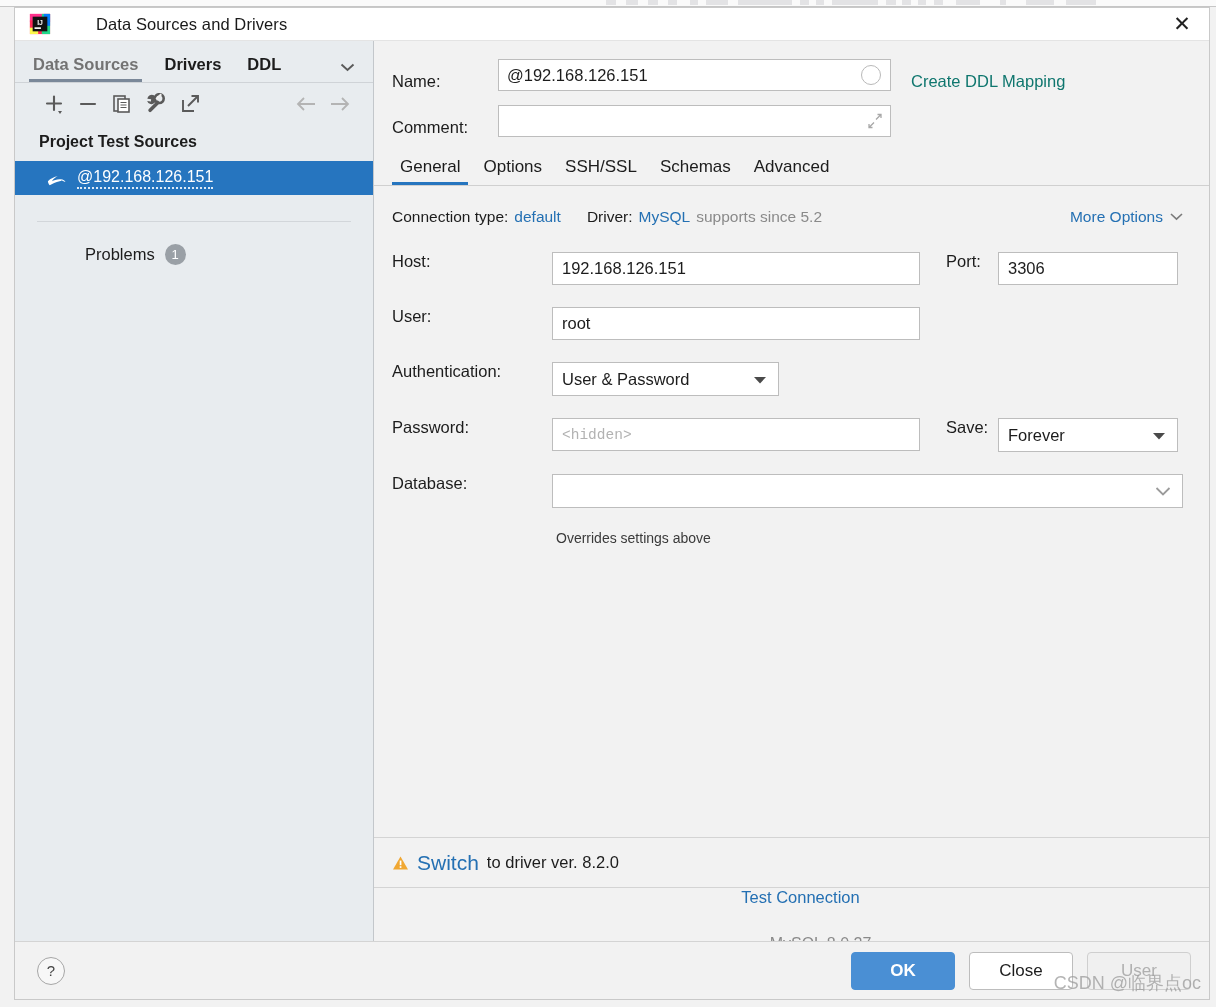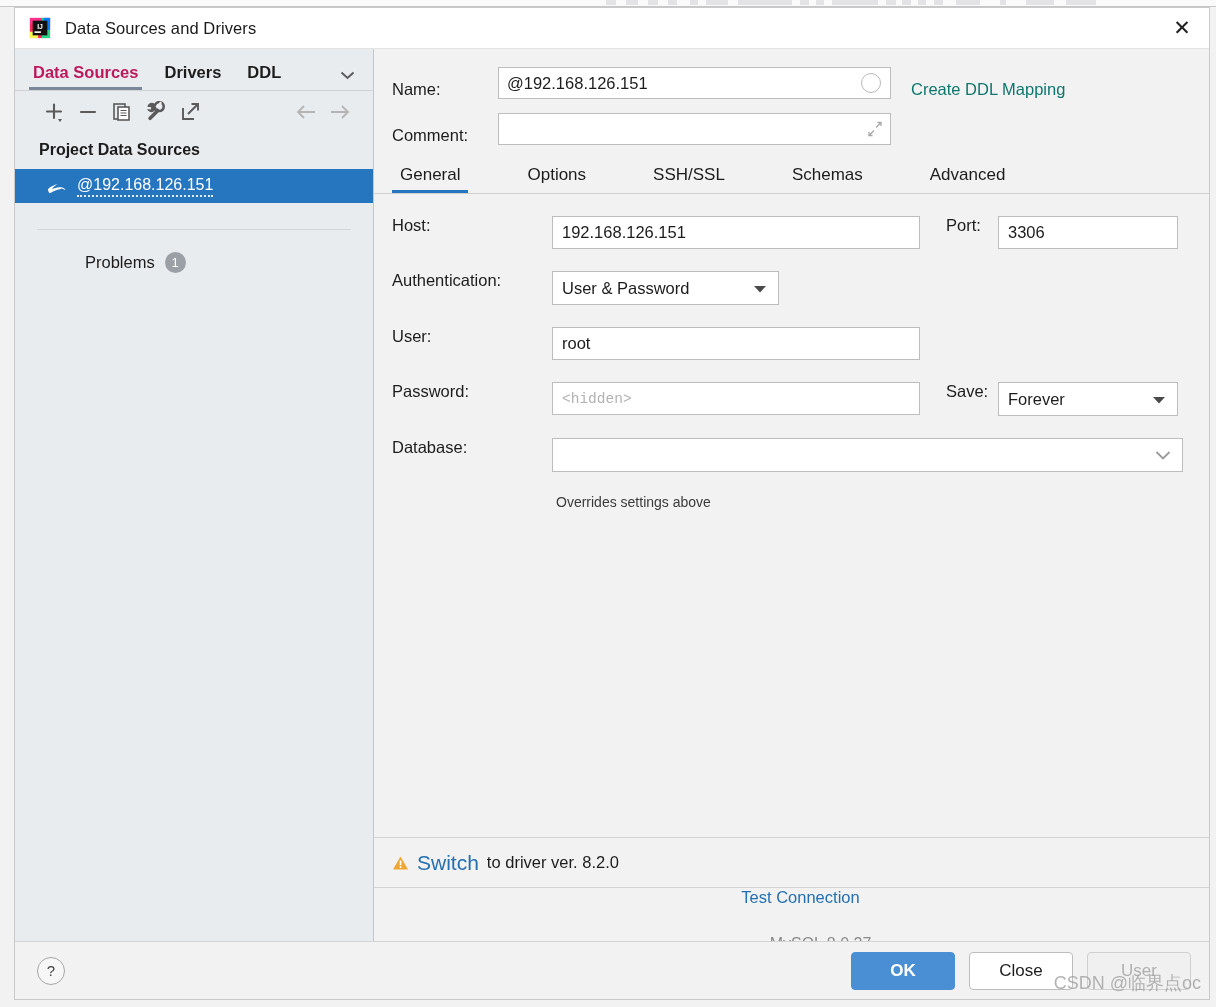--- a/index.html
+++ b/index.html
@@ -36,27 +36,28 @@
     left: 14px; top: 7px;
     width: 1196px; height: 993px;
     background: #f2f2f2;
     border: 1px solid #c9c9c9;
     display: flex;
     flex-direction: column;
   }
 
   
   .titlebar {
-    height: 41px;
+    height: 33px;
     background: #ffffff;
     display: flex;
     align-items: center;
     padding: 0 0 0 14px;
     flex: none;
     border-bottom: 1px solid #e4e4e4;
+    gap: 31px;
   }
   .ij-logo {
     width: 22px; height: 22px;
     flex: none;
     position: relative;
     margin-right: 14px;
   }
   .titlebar-title {
     font-size: 16.5px;
     color: #1a1a1a;
@@ -89,21 +90,21 @@
   .sb-tabs {
     height: 41px;
     display: flex;
     align-items: flex-end;
     padding-left: 18px;
     position: relative;
   }
   .sb-tab {
     font-size: 16.5px;
     font-weight: bold;
-    color: #be185d;
+    color: #737373;
     padding: 0 0 8px 0;
     margin-right: 26px;
     cursor: pointer;
     position: relative;
   }
   .sb-tab.active::after {
     content: "";
     position: absolute;
     left: -4px; right: -4px; bottom: 0;
     height: 3px;
@@ -242,21 +243,20 @@
     cursor: pointer;
   }
 
   
   .tabs {
     display: flex;
     align-items: flex-end;
     padding-left: 18px;
     margin-top: 6px;
     position: relative;
-    gap: 44px;
   }
   .tab {
     font-size: 17px;
     color: #1c1c1c;
     padding: 0 8px 8px 8px;
     margin-right: 7px;
     cursor: pointer;
     position: relative;
   }
   .tab.active::after {
@@ -546,21 +546,21 @@
               <path d="M21 9 H4 M10 3 L4 9 L10 15" stroke="#b4b4b4" stroke-width="1.8" fill="none"></path>
             </svg>
           </div>
           <div class="tb-icon disabled">
             <svg width="24" height="18" viewBox="0 0 24 18">
               <path d="M3 9 H20 M14 3 L20 9 L14 15" stroke="#b4b4b4" stroke-width="1.8" fill="none"></path>
             </svg>
           </div>
         </div>
 
-        <div class="sb-group-title">Project Data Sources</div>
+        <div class="sb-group-title">Project Test Sources</div>
 
         <div class="sb-item selected">
           <svg class="dolphin" viewBox="0 0 24 20">
             <path d="M3 13.5 C6 10.5 10 8.5 14 8 C11.5 9 9 11 7.5 13.5 C10 12.5 13.5 11 17.5 11.5 C20 11.8 22 13 22.5 14.5 C21 13.5 18.5 13 16 13.5 C12 14.3 7.5 16.5 5 18 C4 16.8 3.2 15.2 3 13.5 Z" fill="#ffffff"></path>
             <circle cx="18.5" cy="13.2" r="0.7" fill="#2675bf"></circle>
           </svg>
           <span class="sb-item-label">@192.168.126.151</span>
         </div>
 
         <div class="sb-divider"></div>
@@ -612,48 +612,63 @@
             <span>Schemas</span>
           </div>
           <div class="tab">
             <span>Advanced</span>
           </div>
         </div>
         <div class="tabs-rule"></div>
 
         <div class="panel">
 
+          <div class="meta-row">
+            <span class="meta-label">Connection type:</span>
+            <span class="meta-link">default</span>
+            <span class="meta-gap"></span>
+            <span class="meta-label">Driver:</span>
+            <span class="meta-link">MySQL</span>
+            <span class="meta-dim">supports since 5.2</span>
+            <span class="meta-spacer"></span>
+            <span class="more-options">
+              <span>More Options</span>
+              <svg width="13" height="8" viewBox="0 0 13 8">
+                <path d="M1 1 L6.5 6.2 L12 1" stroke="#7a7a7a" stroke-width="1.6" fill="none"></path>
+              </svg>
+            </span>
+          </div>
 
           <div class="grow-row">
             <div class="gl">Host:</div>
             <div class="inp host-input">
               <span class="val">192.168.126.151</span>
             </div>
             <div class="port-label">Port:</div>
             <div class="inp port-input">
               <span class="val">3306</span>
+            </div>
+          </div>
+
+          <div class="grow-row">
+            <div class="gl">User:</div>
+            <div class="inp user-input">
+              <span class="val">root</span>
             </div>
           </div>
 
           <div class="grow-row">
             <div class="gl">Authentication:</div>
             <div class="combo auth-combo">
               <span class="val">User &amp; Password</span>
               <span class="caret">
                 <svg width="14" height="9" viewBox="0 0 14 9">
                     <path d="M1 1.5 L13 1.5 L7 8 Z" fill="#4a4a4a"></path>
                   </svg>
               </span>
-            </div>
-          </div>
-
-          <div class="grow-row">
-            <div class="gl">User:</div>
-            <div class="inp user-input">
-              <span class="val">root</span>
             </div>
           </div>
 
           <div class="grow-row">
             <div class="gl">Password:</div>
             <div class="inp pass-input ph">
               <span class="val">&lt;hidden&gt;</span>
             </div>
             <div class="save-label">Save:</div>
             <div class="combo save-combo">

